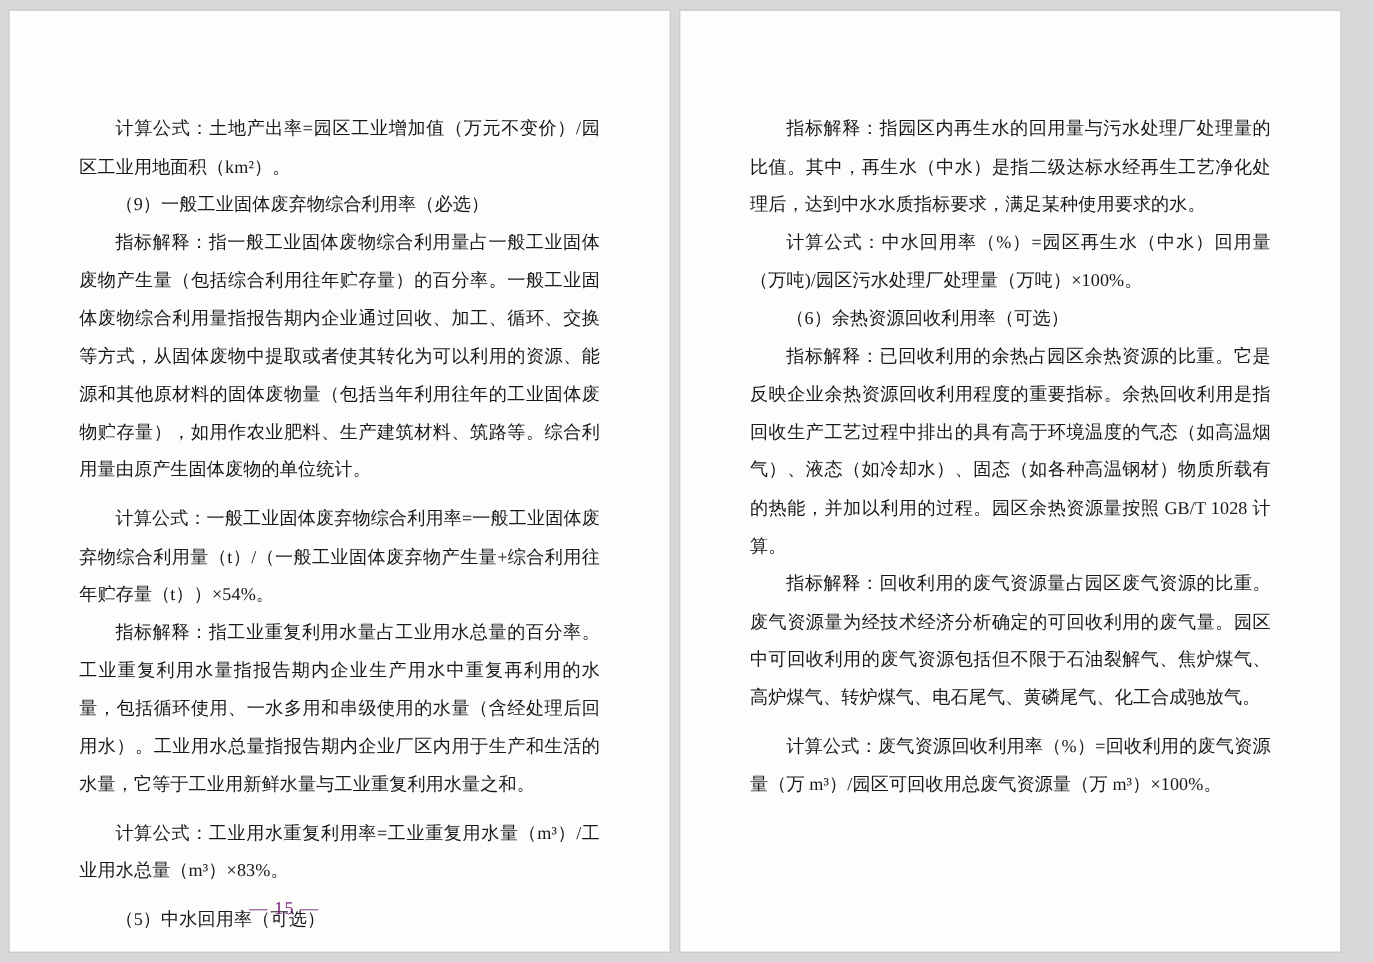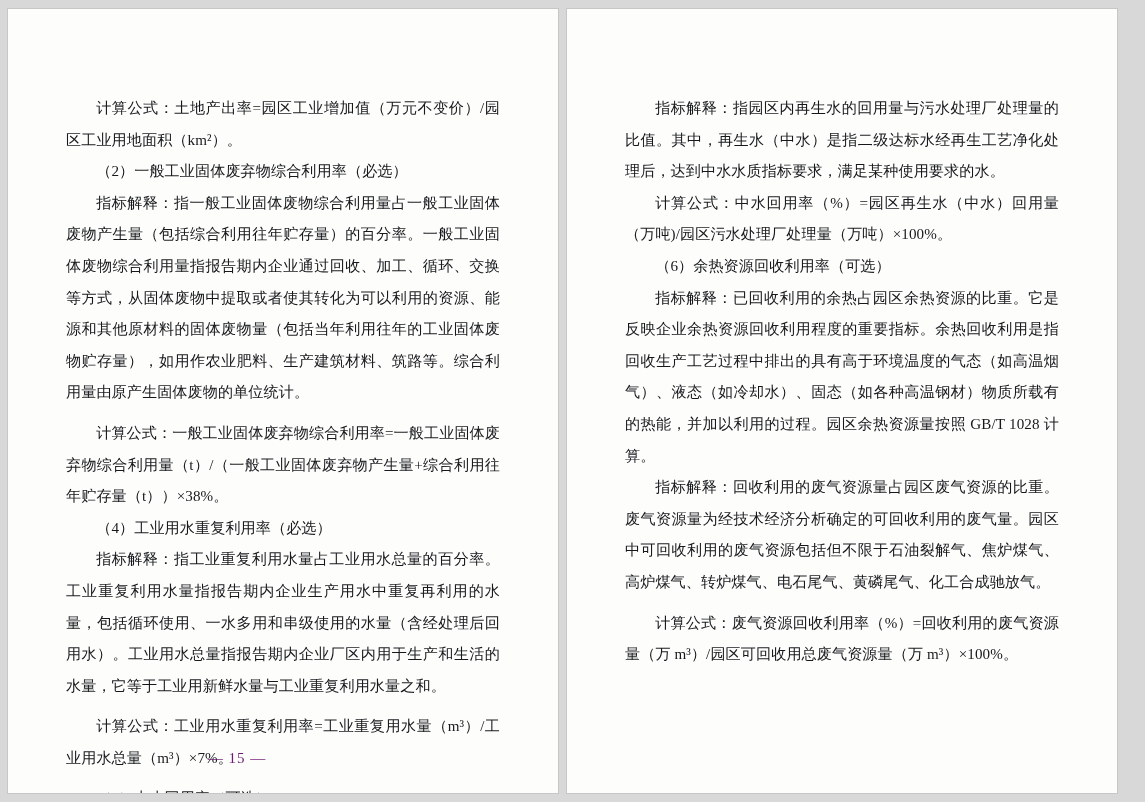--- a/index.html
+++ b/index.html
@@ -60,26 +60,25 @@
   .page-right .folio { padding-right: 300px; box-sizing: border-box; }
 </style>
 </head>
 <body>
 
 <div class="spread">
 
   <div class="page page-left">
     <div class="body-text">
       <p class="para indent2">计算公式：土地产出率=园区工业增加值（万元不变价）/园区工业用地面积（km²）。</p>
-      <p class="para indent2">（2）一般工业固体废弃物综合利用率（必选）</p>
+      <p class="para indent2">（9）一般工业固体废弃物综合利用率（必选）</p>
       <p class="para indent2">指标解释：指一般工业固体废物综合利用量占一般工业固体废物产生量（包括综合利用往年贮存量）的百分率。一般工业固体废物综合利用量指报告期内企业通过回收、加工、循环、交换等方式，从固体废物中提取或者使其转化为可以利用的资源、能源和其他原材料的固体废物量（包括当年利用往年的工业固体废物贮存量），如用作农业肥料、生产建筑材料、筑路等。综合利用量由原产生固体废物的单位统计。</p>
-      <p class="para indent2 gap">计算公式：一般工业固体废弃物综合利用率=一般工业固体废弃物综合利用量（t）/（一般工业固体废弃物产生量+综合利用往年贮存量（t））×38%。</p>
-      <p class="para indent2">（4）工业用水重复利用率（必选）</p>
+      <p class="para indent2 gap">计算公式：一般工业固体废弃物综合利用率=一般工业固体废弃物综合利用量（t）/（一般工业固体废弃物产生量+综合利用往年贮存量（t））×54%。</p>
       <p class="para indent2">指标解释：指工业重复利用水量占工业用水总量的百分率。工业重复利用水量指报告期内企业生产用水中重复再利用的水量，包括循环使用、一水多用和串级使用的水量（含经处理后回用水）。工业用水总量指报告期内企业厂区内用于生产和生活的水量，它等于工业用新鲜水量与工业重复利用水量之和。</p>
-      <p class="para indent2 gap">计算公式：工业用水重复利用率=工业重复用水量（m³）/工业用水总量（m³）×7%。</p>
+      <p class="para indent2 gap">计算公式：工业用水重复利用率=工业重复用水量（m³）/工业用水总量（m³）×83%。</p>
       <p class="para indent2 gap">（5）中水回用率（可选）</p>
     </div>
     <div class="folio">— 15 —</div>
   </div>
 
   <div class="page page-right">
     <div class="body-text">
       <p class="para indent2">指标解释：指园区内再生水的回用量与污水处理厂处理量的比值。其中，再生水（中水）是指二级达标水经再生工艺净化处理后，达到中水水质指标要求，满足某种使用要求的水。</p>
       <p class="para indent2">计算公式：中水回用率（%）=园区再生水（中水）回用量（万吨)/园区污水处理厂处理量（万吨）×100%。</p>
       <p class="para indent2">（6）余热资源回收利用率（可选）</p>

